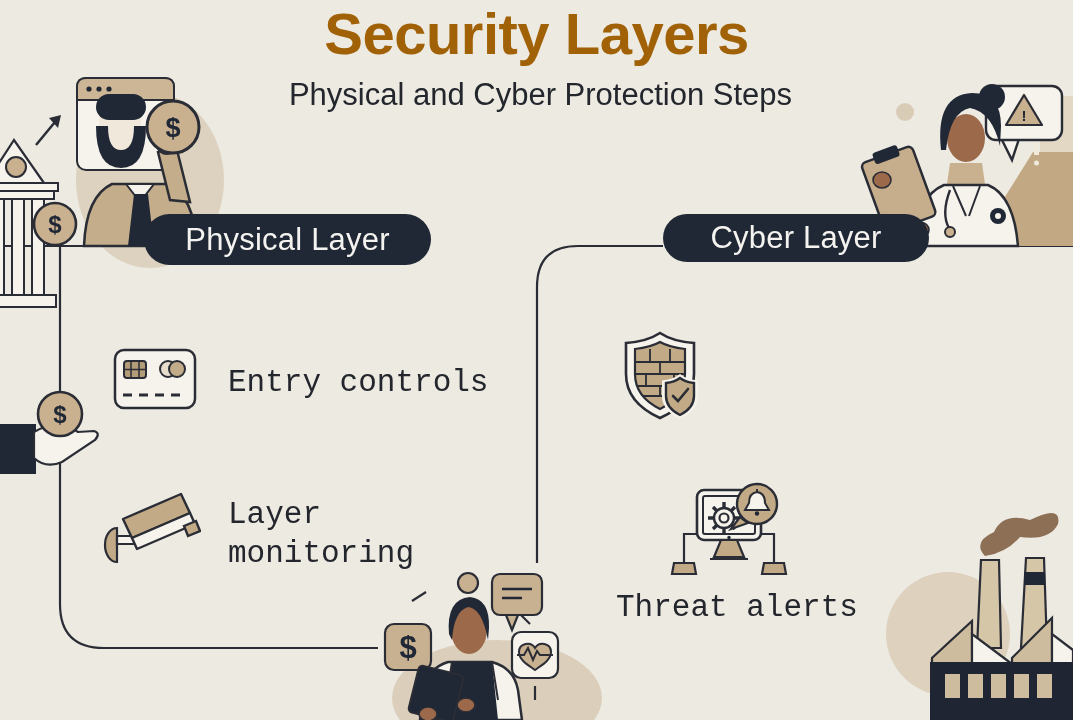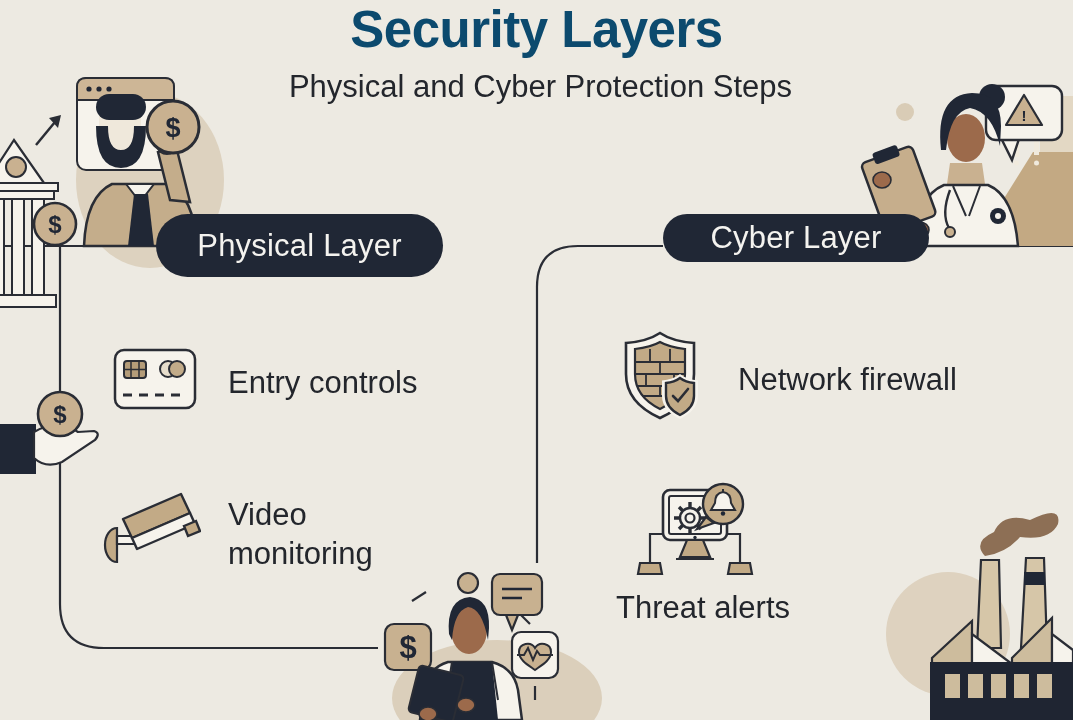--- a/index.html
+++ b/index.html
@@ -5,32 +5,32 @@
   html,body{margin:0;padding:0;}
   body{
     width:1073px;height:720px;position:relative;overflow:hidden;
     background:#edeae2;
     font-family:"Liberation Sans", sans-serif;
     color:#23262c;
   }
   .decor{position:absolute;left:0;top:0;z-index:0;}
   .decor text{font-family:"Liberation Sans",sans-serif;font-weight:bold;fill:#202735;}
   .header{position:absolute;left:0;right:0;top:52;text-align:center;z-index:2;}
-  .title{margin:0;font-size:51px;font-weight:700;color:#0c4a6e;letter-spacing:-0.5px;text-align:center;}
+  .title{margin:0;font-size:58px;font-weight:700;color:#a16207;letter-spacing:-0.5px;text-align:center;}
   .subtitle{margin:10px 0 0 8px;font-size:31px;font-weight:400;color:#23262c;}
   .pill{
     position:absolute;z-index:2;background:#202735;color:#f4f3ef;
     border-radius:34px;display:flex;align-items:center;justify-content:center;
     font-size:31px;letter-spacing:0.2px;
   }
-  #pill-physical{left:156px;top:214px;width:287px;height:63px;}
+  #pill-physical{left:144px;top:214px;width:287px;height:51px;}
   #pill-cyber{left:663px;top:214px;width:266px;height:48px;}
   .item{position:absolute;display:flex;align-items:center;z-index:2;font-size:31px;color:#23262c;}
   .item .icon-box{flex:0 0 auto;display:block;}
-  .item .label{display:block;line-height:1.25;}
+  .item .label{display:block;line-height:1.25;font-family:Liberation Mono, monospace;}
   #item-entry{left:113px;top:348px;}   #item-entry .label{margin-left:31px;}
   #item-video{left:101px;top:486px;}   #item-video .label{margin-left:27px;max-width:215px;}
   #item-firewall{left:618px;top:330px;} #item-firewall .label{margin-left:36px;}
   #item-threat{left:598px;top:477px;flex-direction:column;}  #item-threat .label{margin-left:18px;}
 </style>
 </head>
 <body>
 
 <svg class="decor" width="1073" height="720" viewBox="0 0 1073 720">
 
@@ -212,35 +212,34 @@
 <div class="item" id="item-video">
   <span class="icon-box">
     <svg width="100" height="90" viewBox="0 0 100 90">
       <path d="M16,42 a12,17 0 0 0 0,34 Z" fill="#c2aa86" stroke="#2a2d35" stroke-width="2.2"></path>
       <polygon points="16,58 38,58 50,44 43,38 32,50 16,50" fill="#f6f3ec" stroke="#2a2d35" stroke-width="2.2"></polygon>
       <polygon points="22,33 80,8 89,27 31,52" fill="#c2aa86" stroke="#2a2d35" stroke-width="2.4" stroke-linejoin="round"></polygon>
       <polygon points="31,52 89,27 94,38 36,63" fill="#f6f3ec" stroke="#2a2d35" stroke-width="2.4" stroke-linejoin="round"></polygon>
       <polygon points="83,40 95,35 99,45 87,50" fill="#c2aa86" stroke="#2a2d35" stroke-width="2.4"></polygon>
     </svg>
   </span>
-  <span class="label">Video monitoring</span>
+  <span class="label">Layer monitoring</span>
 </div>
 
 <div class="item" id="item-firewall">
   <span class="icon-box">
     <svg width="84" height="92" viewBox="0 0 84 92">
       <path d="M42,3 C51,9 63,12 76,13 V44 C76,65 62,79 42,88 C22,79 8,65 8,44 V13 C21,12 33,9 42,3 Z" fill="#f6f3ec" stroke="#2a2d35" stroke-width="2.6"></path>
       <path d="M42,12 C49,16 58,18 67,19 V44 C67,61 56,72 42,79 C28,72 17,61 17,44 V19 C26,18 35,16 42,12 Z" fill="#c2aa86" stroke="#2a2d35" stroke-width="2.2"></path>
       <path d="M18,32 H66 M17,44 H67 M19,56 H65 M24,66 H60 M32,19 V32 M52,19 V32 M42,32 V44 M28,44 V56 M56,44 V56 M42,56 V66" stroke="#2a2d35" stroke-width="1.8" fill="none"></path>
       <path d="M62,44 C67,48 73,50 80,50.5 V66 C80,77 72,84 62,89 C52,84 44,77 44,66 V50.5 C51,50 57,48 62,44 Z" fill="#f6f3ec"></path>
       <path d="M62,48 C66,51 71,52.5 76,53 V66 C76,75 70,81 62,85 C54,81 48,75 48,66 V53 C53,52.5 58,51 62,48 Z" fill="#c2aa86" stroke="#2a2d35" stroke-width="2.4"></path>
       <polyline points="55,66 60,71 70,59" fill="none" stroke="#2a2d35" stroke-width="2.6" stroke-linecap="round"></polyline>
     </svg>
   </span>
-  <span class="label">Network firewall</span>
 </div>
 
 <div class="item" id="item-threat">
   <span class="icon-box">
     <svg width="122" height="104" viewBox="0 0 122 104">
       <path d="M30,57 H17 V86 M94,57 H107 V86" fill="none" stroke="#2a2d35" stroke-width="2.2"></path>
       <polygon points="7,86 27,86 29,97 5,97" fill="#c2aa86" stroke="#2a2d35" stroke-width="2.2"></polygon>
       <polygon points="97,86 117,86 119,97 95,97" fill="#c2aa86" stroke="#2a2d35" stroke-width="2.2"></polygon>
       <rect x="30" y="13" width="64" height="50" rx="7" fill="#f6f3ec" stroke="#2a2d35" stroke-width="2.6"></rect>
       <rect x="36" y="19" width="52" height="38" rx="2" fill="none" stroke="#2a2d35" stroke-width="2"></rect>

